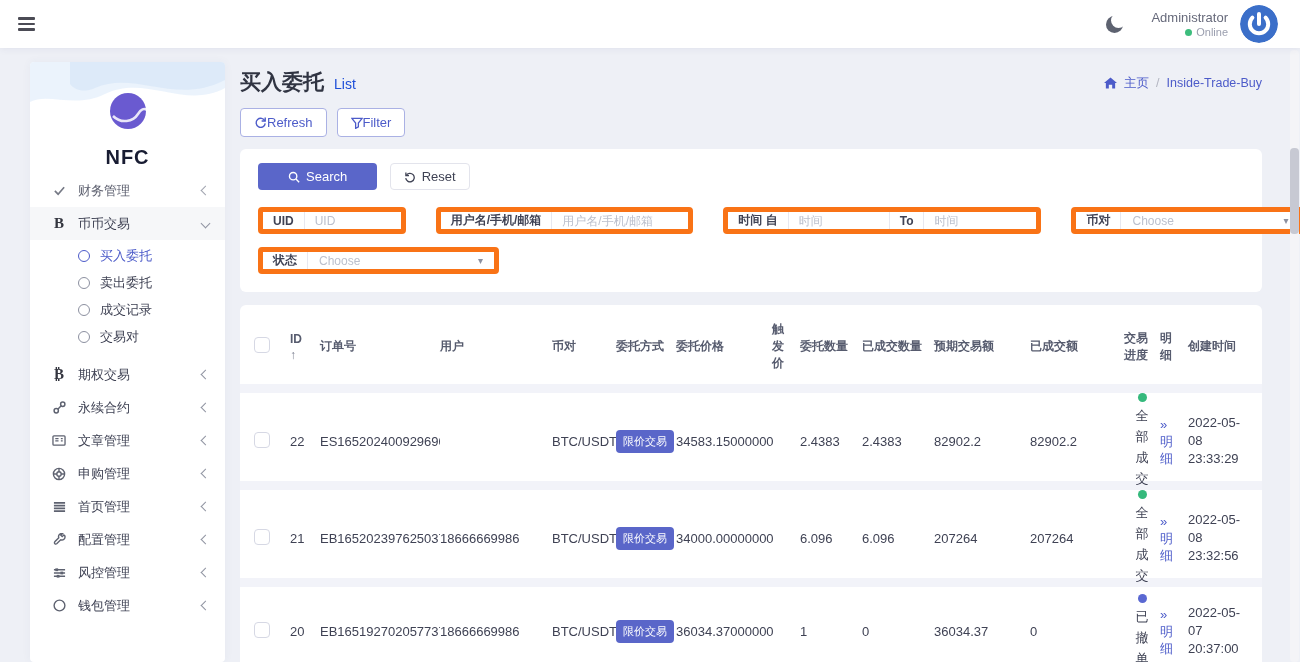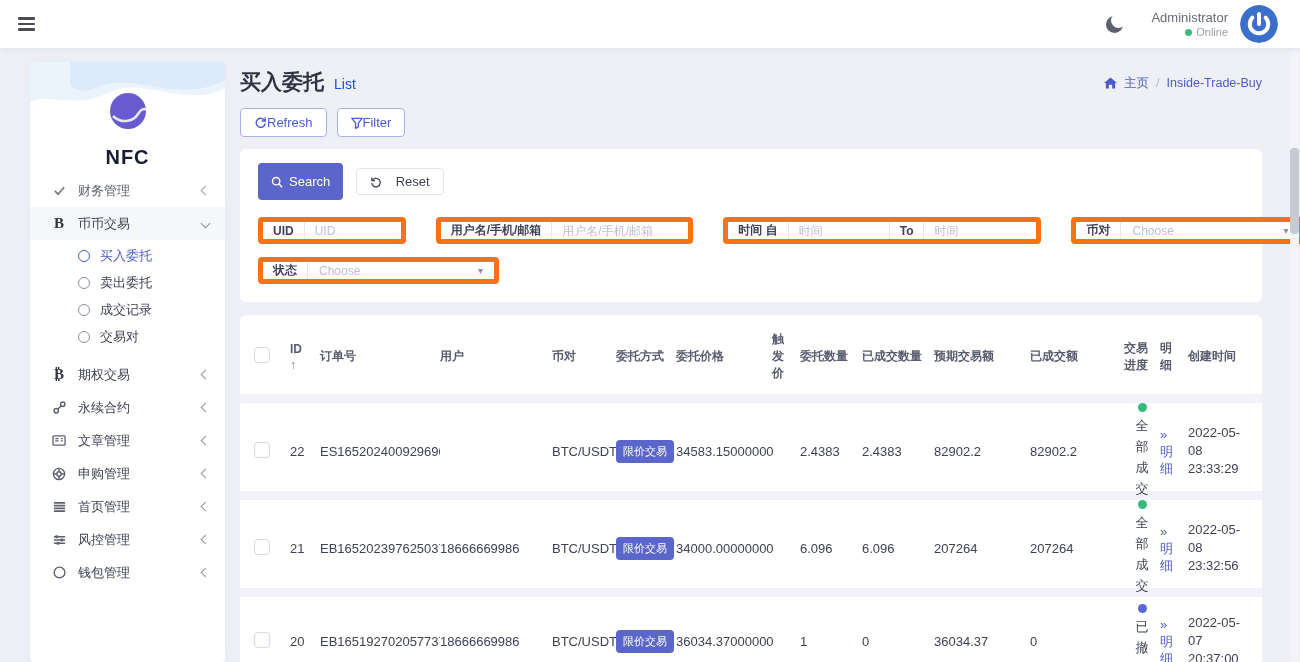--- a/index.html
+++ b/index.html
@@ -54,23 +54,23 @@
   .breadcrumb { margin-left:auto; display:flex; align-items:center; gap:7px; font-size:12.5px; color:#4c5bc9; }
   .bc-sep { color:#b2b4c0; }
   .bc-link { cursor:pointer; }
 
   .toolbar { display:flex; gap:10px; margin-bottom:12px; }
   .btn-outline { display:flex; align-items:center; height:29px; padding:0 13px; background:#fff;
                  border:1px solid #aab1e4; border-radius:4px; color:#4c5bc9; font-size:13px; cursor:pointer; }
 
   .card { background:#fff; border-radius:6px; }
   .filter-card { padding:14px 18px 18px; }
-  .btn-primary { display:inline-flex; align-items:center; gap:6px; height:37px; padding:0 13px;
+  .btn-primary { display:inline-flex; align-items:center; gap:6px; height:27px; padding:0 30px;
                  background:#5a66c9; border:none; border-radius:4px; color:#fff; font-size:13px; cursor:pointer; }
-  .btn-reset { display:inline-flex; align-items:center; gap:14px; height:27px; padding:0 13px; margin-left:8px;
+  .btn-reset { display:inline-flex; align-items:center; gap:6px; height:27px; padding:0 13px; margin-left:8px;
                background:#fff; border:1px solid #e3e4ec; border-radius:4px; color:#3f4254; font-size:13px; cursor:pointer; }
   .f-row { display:flex; gap:30px; margin-top:17px; flex-wrap:nowrap; }
   .igroup { display:inline-flex; align-items:stretch; border:5px solid #f97316; border-radius:4px; height:27px; background:#fff; }
   .ig-label { display:flex; align-items:center; padding:0 10px; font-size:12px; font-weight:700; color:#3f4254;
               border-right:1px solid #e7e8f0; white-space:nowrap; }
   .ig-mid { border-left:1px solid #e7e8f0; }
   .ig-input { border:none; outline:none; padding:0 10px; font-size:12px; color:#3f4254; font-family:inherit; }
   .ig-input::placeholder { color:#bcc0cd; }
   .ig-select { display:flex; align-items:center; justify-content:space-between; padding:0 11px; font-size:12px;
                color:#bcc0cd; cursor:pointer; }
@@ -224,20 +224,29 @@
         <span class="m-icon">
           <svg width="13" height="12" viewBox="0 0 14 12" stroke-width="1.8" fill="none">
               <path d="M1 1.5h12M1 4.5h12M1 7.5h12M1 10.5h12"></path>
             </svg>
         </span>
         <span class="m-label">首页管理</span>
         <span class="chv chv-left"></span>
       </div>
       <div class="m-item">
         <span class="m-icon">
+          <svg width="13" height="13" viewBox="0 0 14 14" fill="none" stroke-width="1.5">
+              <path d="M12.8 3.2a3.4 3.4 0 0 1-4.5 4.1L4 11.6a1.5 1.5 0 0 1-2.1-2.1l4.3-4.3a3.4 3.4 0 0 1 4.1-4.5L8.5 2.5l1.4 1.4 1.8-1.8z"></path>
+            </svg>
+        </span>
+        <span class="m-label">配置管理</span>
+        <span class="chv chv-left"></span>
+      </div>
+      <div class="m-item">
+        <span class="m-icon">
           <svg width="13" height="12" viewBox="0 0 14 12" fill="none" stroke-width="1.6">
               <path d="M1 2.5h12M1 6h12M1 9.5h12"></path>
               <rect x="2.5" y="1" width="3" height="3" fill="#5e6270" stroke="none"></rect>
               <rect x="8" y="4.5" width="3" height="3" fill="#5e6270" stroke="none"></rect>
               <rect x="4" y="8" width="3" height="3" fill="#5e6270" stroke="none"></rect>
             </svg>
         </span>
         <span class="m-label">风控管理</span>
         <span class="chv chv-left"></span>
       </div>

